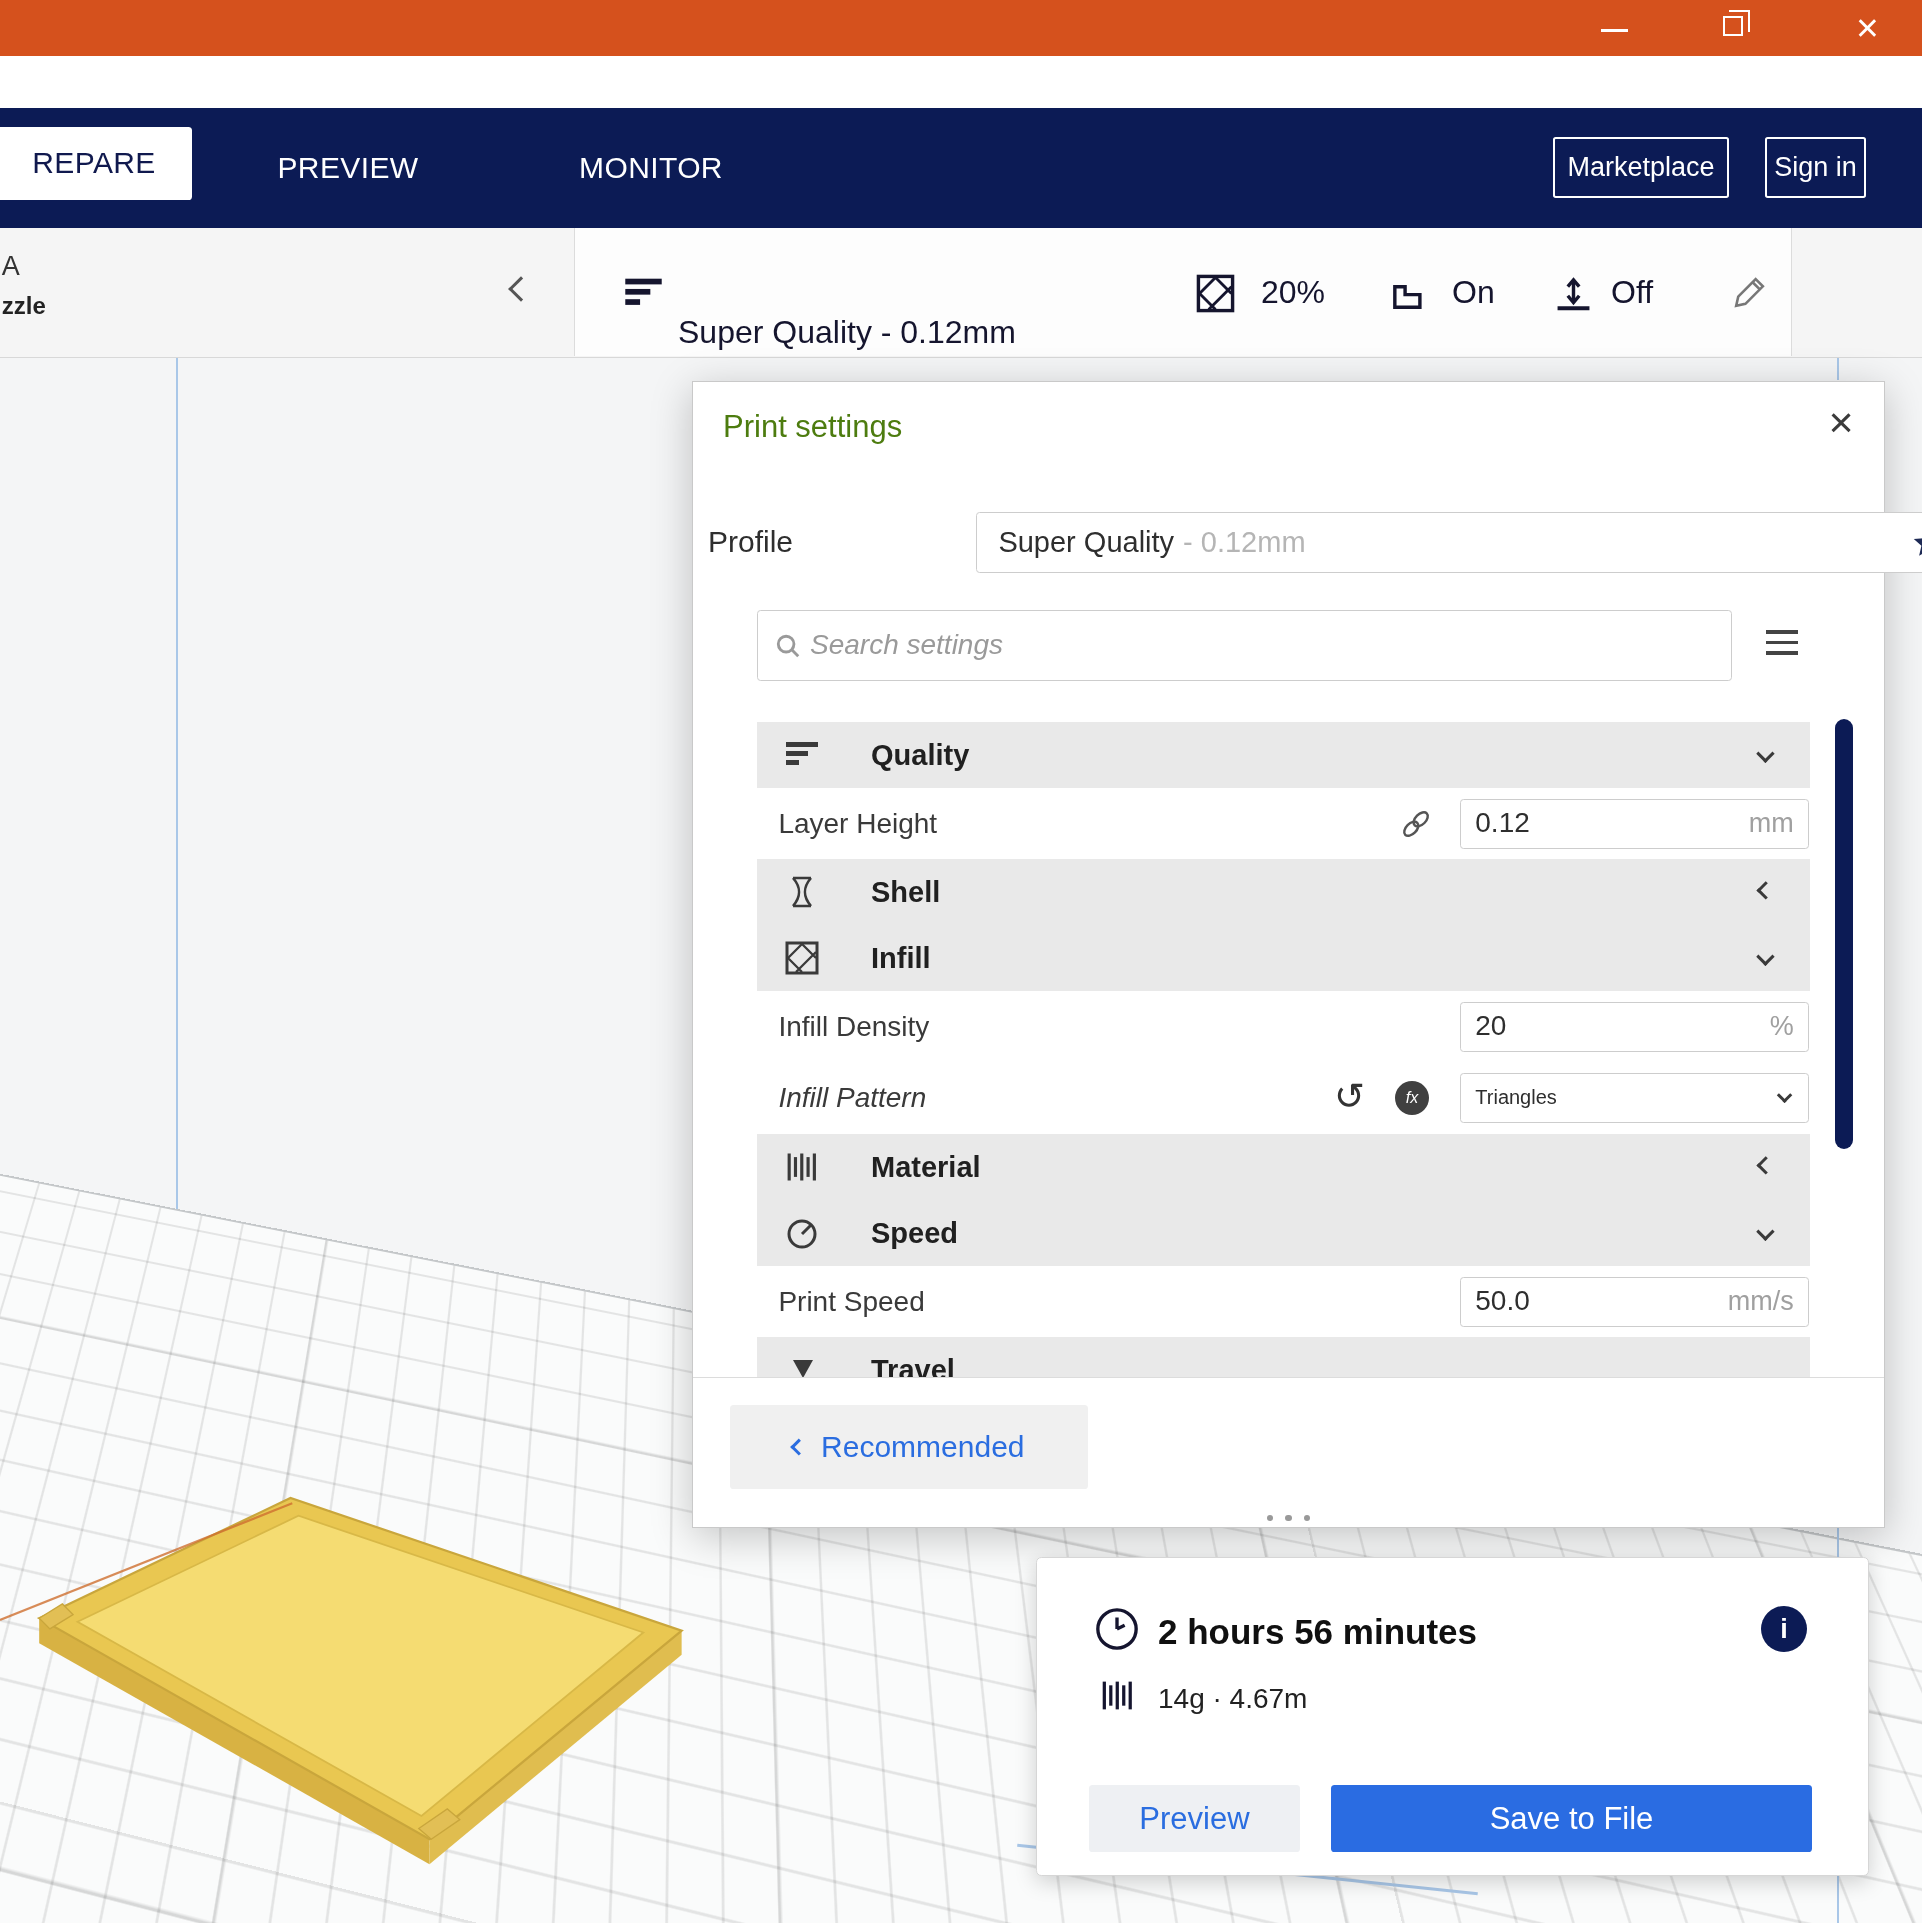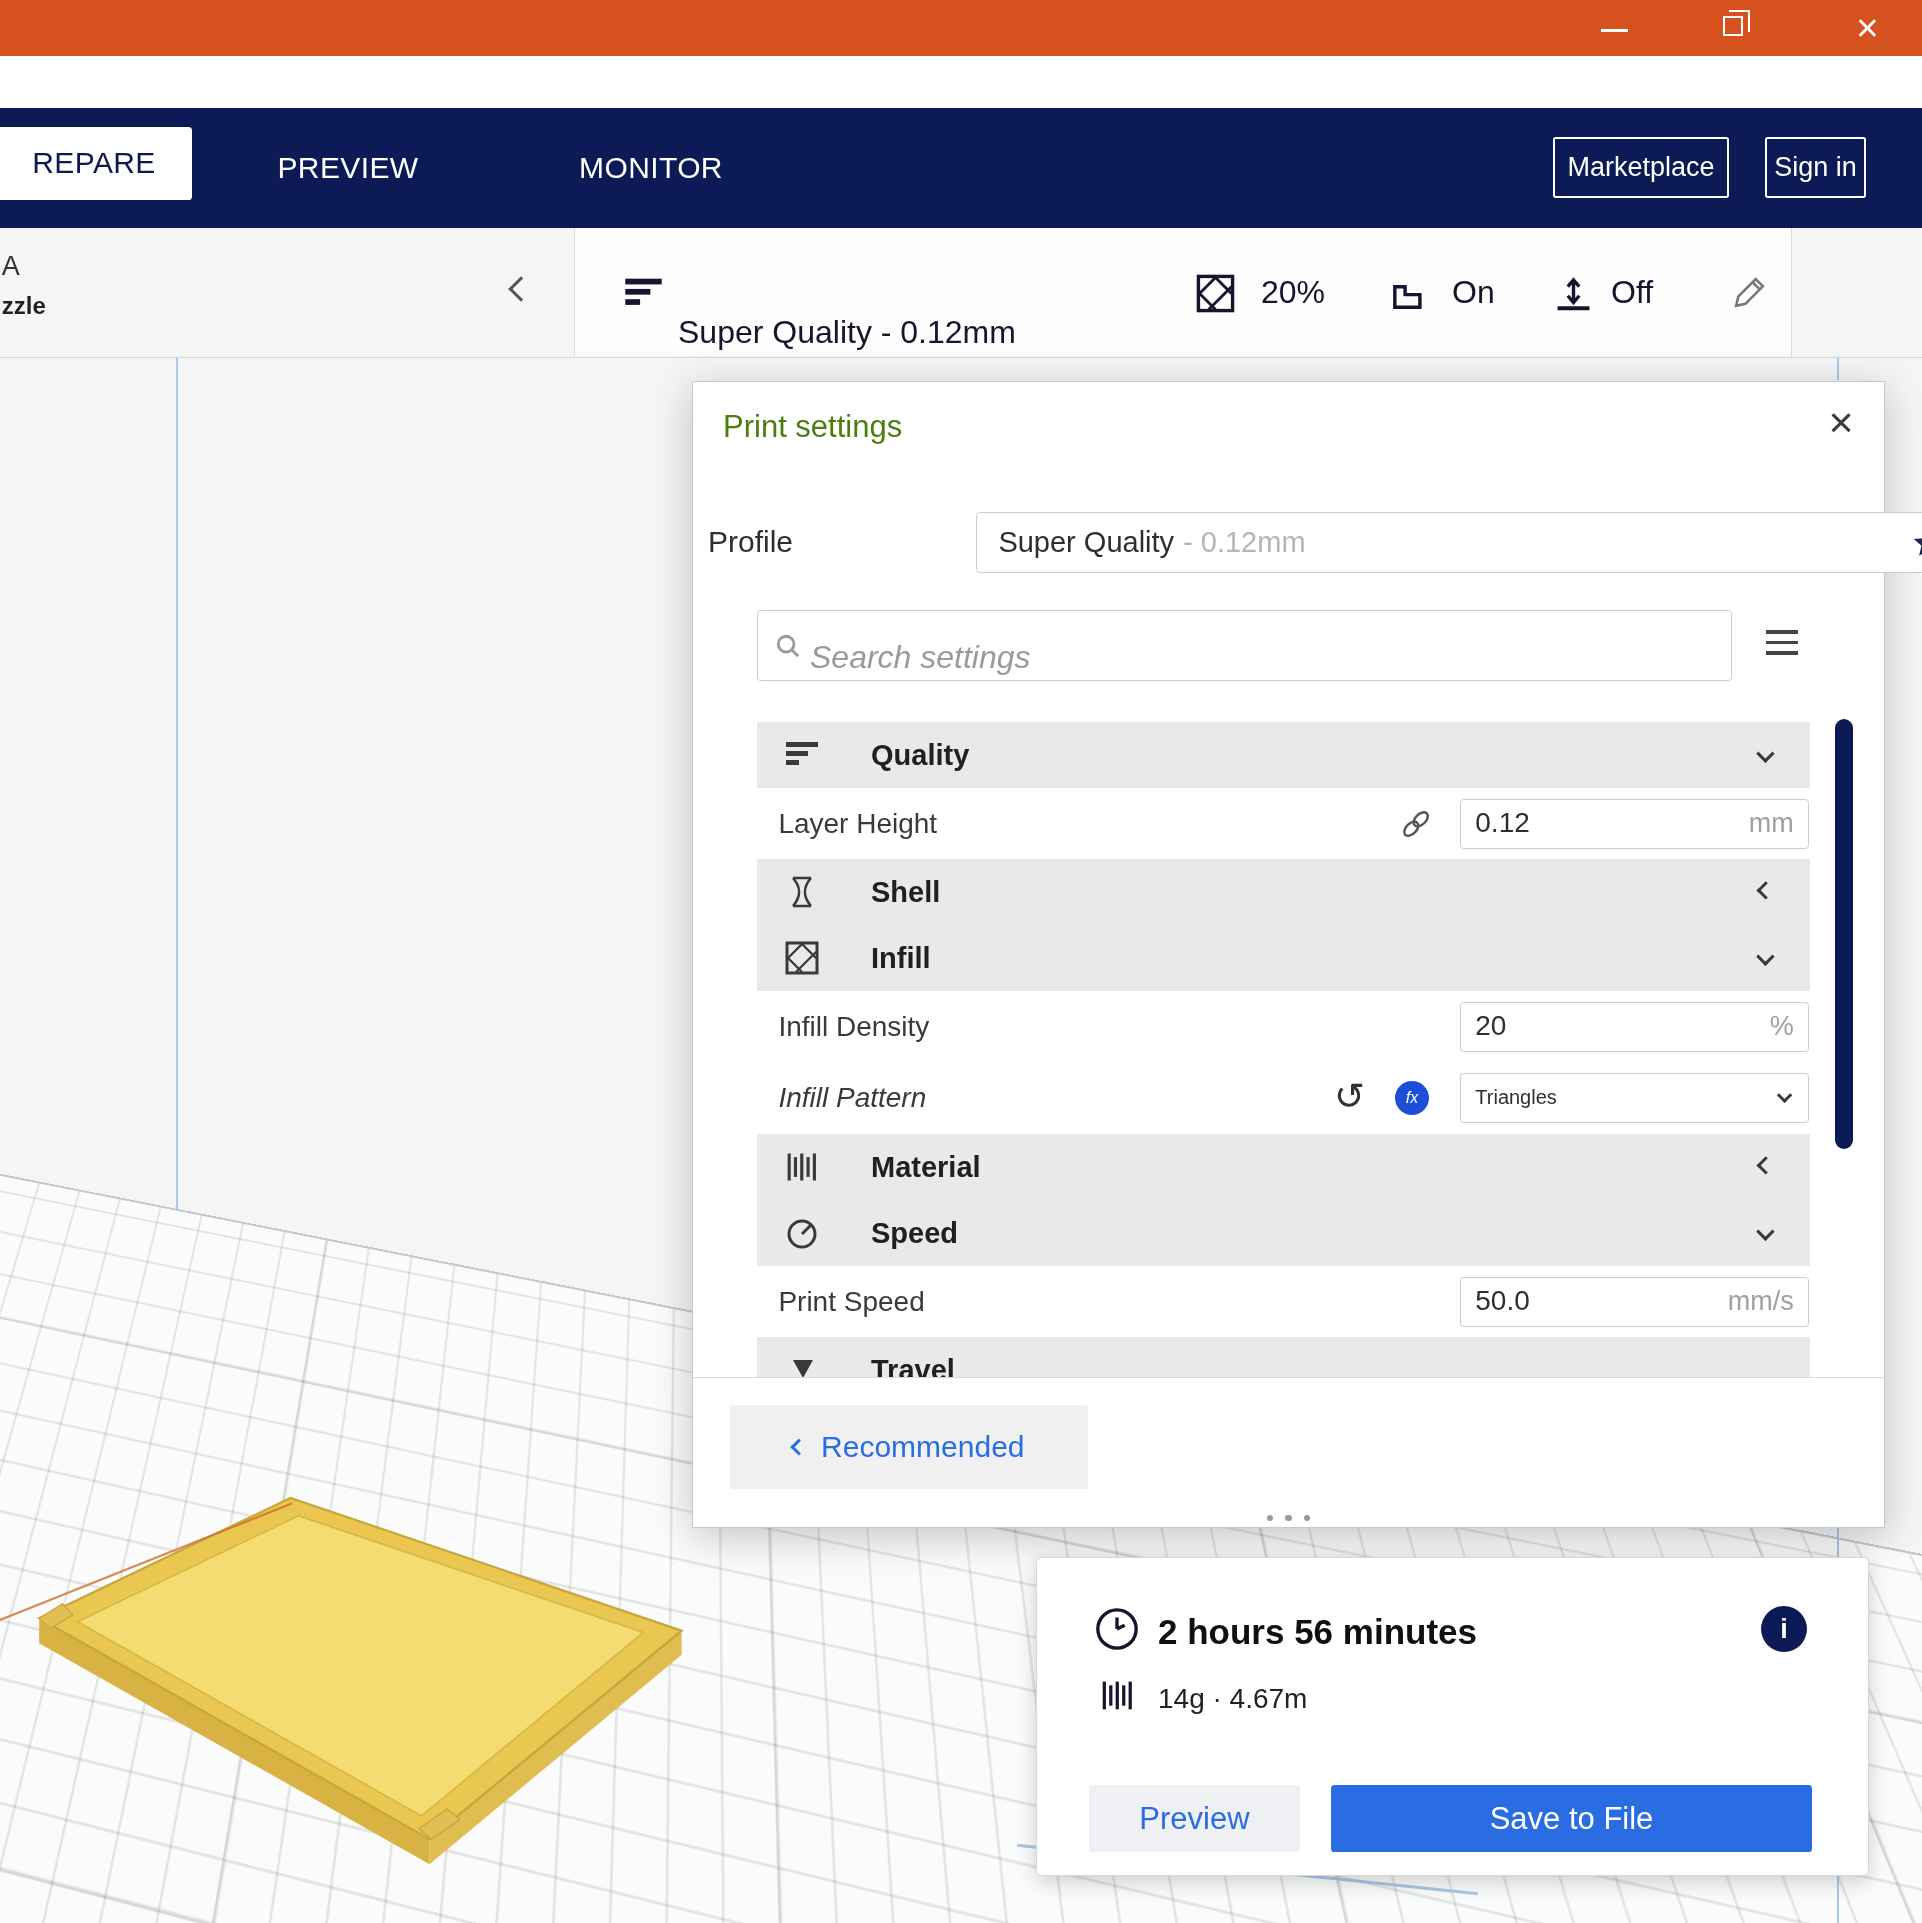--- a/index.html
+++ b/index.html
@@ -53,21 +53,21 @@
   
   .dialog { position:absolute; left:692px; top:381px; width:1193px; height:1147px; background:#fff;
             border:1.3px solid #c9c9c9; box-shadow:0 9px 39px rgba(0,0,0,0.22); z-index:5; }
   .dlg-title { position:absolute; left:30px; top:27px; font-size:31px; color:#4d7c0f; }
   .dlg-close { position:absolute; right:18px; top:16px; width:50px; height:50px; font-size:43px; color:#3b3b3b; text-align:center; line-height:48px; }
   .dlg-label { position:absolute; font-size:30px; color:#2e2e2e; }
   .dropdown { position:absolute; border:1.8px solid #cdcdcd; border-radius:3.6px; background:#fff; display:flex; align-items:center; }
   .profile-name { font-size:29px; color:#2e2e2e; }
   .profile-suffix { font-size:29px; color:#b5b5b5; margin-left:9px; }
   .searchbox { position:absolute; left:64px; top:228px; width:975px; height:71px; border:1.8px solid #cdcdcd; border-radius:3.6px; background:#fff; }
-  .searchbox input { position:absolute; left:52px; top:12px; width:909px; height:68px; border:none; outline:none; font-size:32px; font-style:italic; color:#b91c1c; font-family:"Liberation Sans", sans-serif; background:transparent; }
+  .searchbox input { position:absolute; left:52px; top:0; width:909px; height:68px; border:none; outline:none; font-size:28px; font-style:italic; color:#b91c1c; font-family:"Liberation Sans", sans-serif; background:transparent; }
   .searchbox input::placeholder { color:#9a9a9a; font-style:italic; }
   .hamburger { position:absolute; left:1073px; top:248px; width:34px; height:34px; }
   .hamburger div { width:32px; height:3.6px; background:#444; margin-bottom:7.1px; }
 
   .slist { position:absolute; left:64px; top:340px; width:1053px; height:656px; overflow:hidden; }
   .srow { position:absolute; left:0; width:1053px; }
   .cat { height:66px; background:#e9e9e9; }
   .setting { height:71px; background:#fff; }
   .cat-label { position:absolute; left:114px; top:0; height:66px; line-height:66px; font-size:29px; font-weight:bold; color:#202020; }
   .set-label { position:absolute; left:21.4px; top:0; height:71px; line-height:71px; font-size:28px; color:#3a3a3a; }
@@ -75,21 +75,21 @@
   .cat-chev { position:absolute; left:1002px; top:25px; }
   .valbox { position:absolute; left:703px; top:10.7px; width:349px; height:50px; border:1.8px solid #cdcdcd; border-radius:3.6px; background:#fff; }
   .valbox input { position:absolute; left:14.3px; top:0; width:223px; height:46px; border:none; outline:none; font-size:28px; color:#2e2e2e; font-family:"Liberation Sans", sans-serif; background:transparent; }
   .valbox .unit { position:absolute; right:14.3px; top:0; height:46px; line-height:46px; font-size:27px; color:#a0a0a0; }
   .divider { position:absolute; left:0; top:995px; width:1191px; border-bottom:1.8px solid #dcdcdc; }
   .scrollbar { position:absolute; left:1142px; top:337px; width:18px; height:430px; background:#0c1b55; border-radius:9px; }
   .recommended { position:absolute; left:37px; top:1023px; width:358px; height:84px; background:#f0f0f0; border-radius:3.6px;
                  display:flex; align-items:center; justify-content:center; gap:16px; font-size:30px; color:#2a6de0; }
   .dots { position:absolute; left:0; right:0; top:1133px; display:flex; justify-content:center; gap:12.5px; }
   .dots div { width:6.2px; height:6.2px; border-radius:50%; background:#999; }
-  .fxcircle { position:absolute; width:34px; height:34px; border-radius:50%; background:#1d4ed8; color:#fff; font-size:16px; font-style:italic; text-align:center; line-height:34px; }
+  .fxcircle { position:absolute; width:34px; height:34px; border-radius:50%; background:#404040; color:#fff; font-size:16px; font-style:italic; text-align:center; line-height:34px; }
 
   
   .jobcard { position:absolute; left:1036px; top:1557px; width:833px; height:319px; background:#fff; border:1.8px solid #d6d6d6;
              border-radius:5.3px; box-shadow:0 5.3px 21.4px rgba(0,0,0,0.18); z-index:6; }
   .job-time { position:absolute; left:121px; top:52px; height:43px; line-height:43px; font-size:35px; font-weight:bold; color:#101010; }
   .job-usage { position:absolute; left:121px; top:121px; height:39px; line-height:39px; font-size:28px; color:#222; }
   .infocircle { position:absolute; left:724px; top:48px; width:46px; height:46px; border-radius:50%; background:#0c1b55; color:#fff;
                 font-size:27px; font-weight:bold; text-align:center; line-height:46px; }
   .btn-preview { position:absolute; left:52px; top:227px; width:211px; height:67px; background:#eef0f3; border-radius:3.6px;
                  display:flex; align-items:center; justify-content:center; font-size:31px; color:#2a6de0; }

